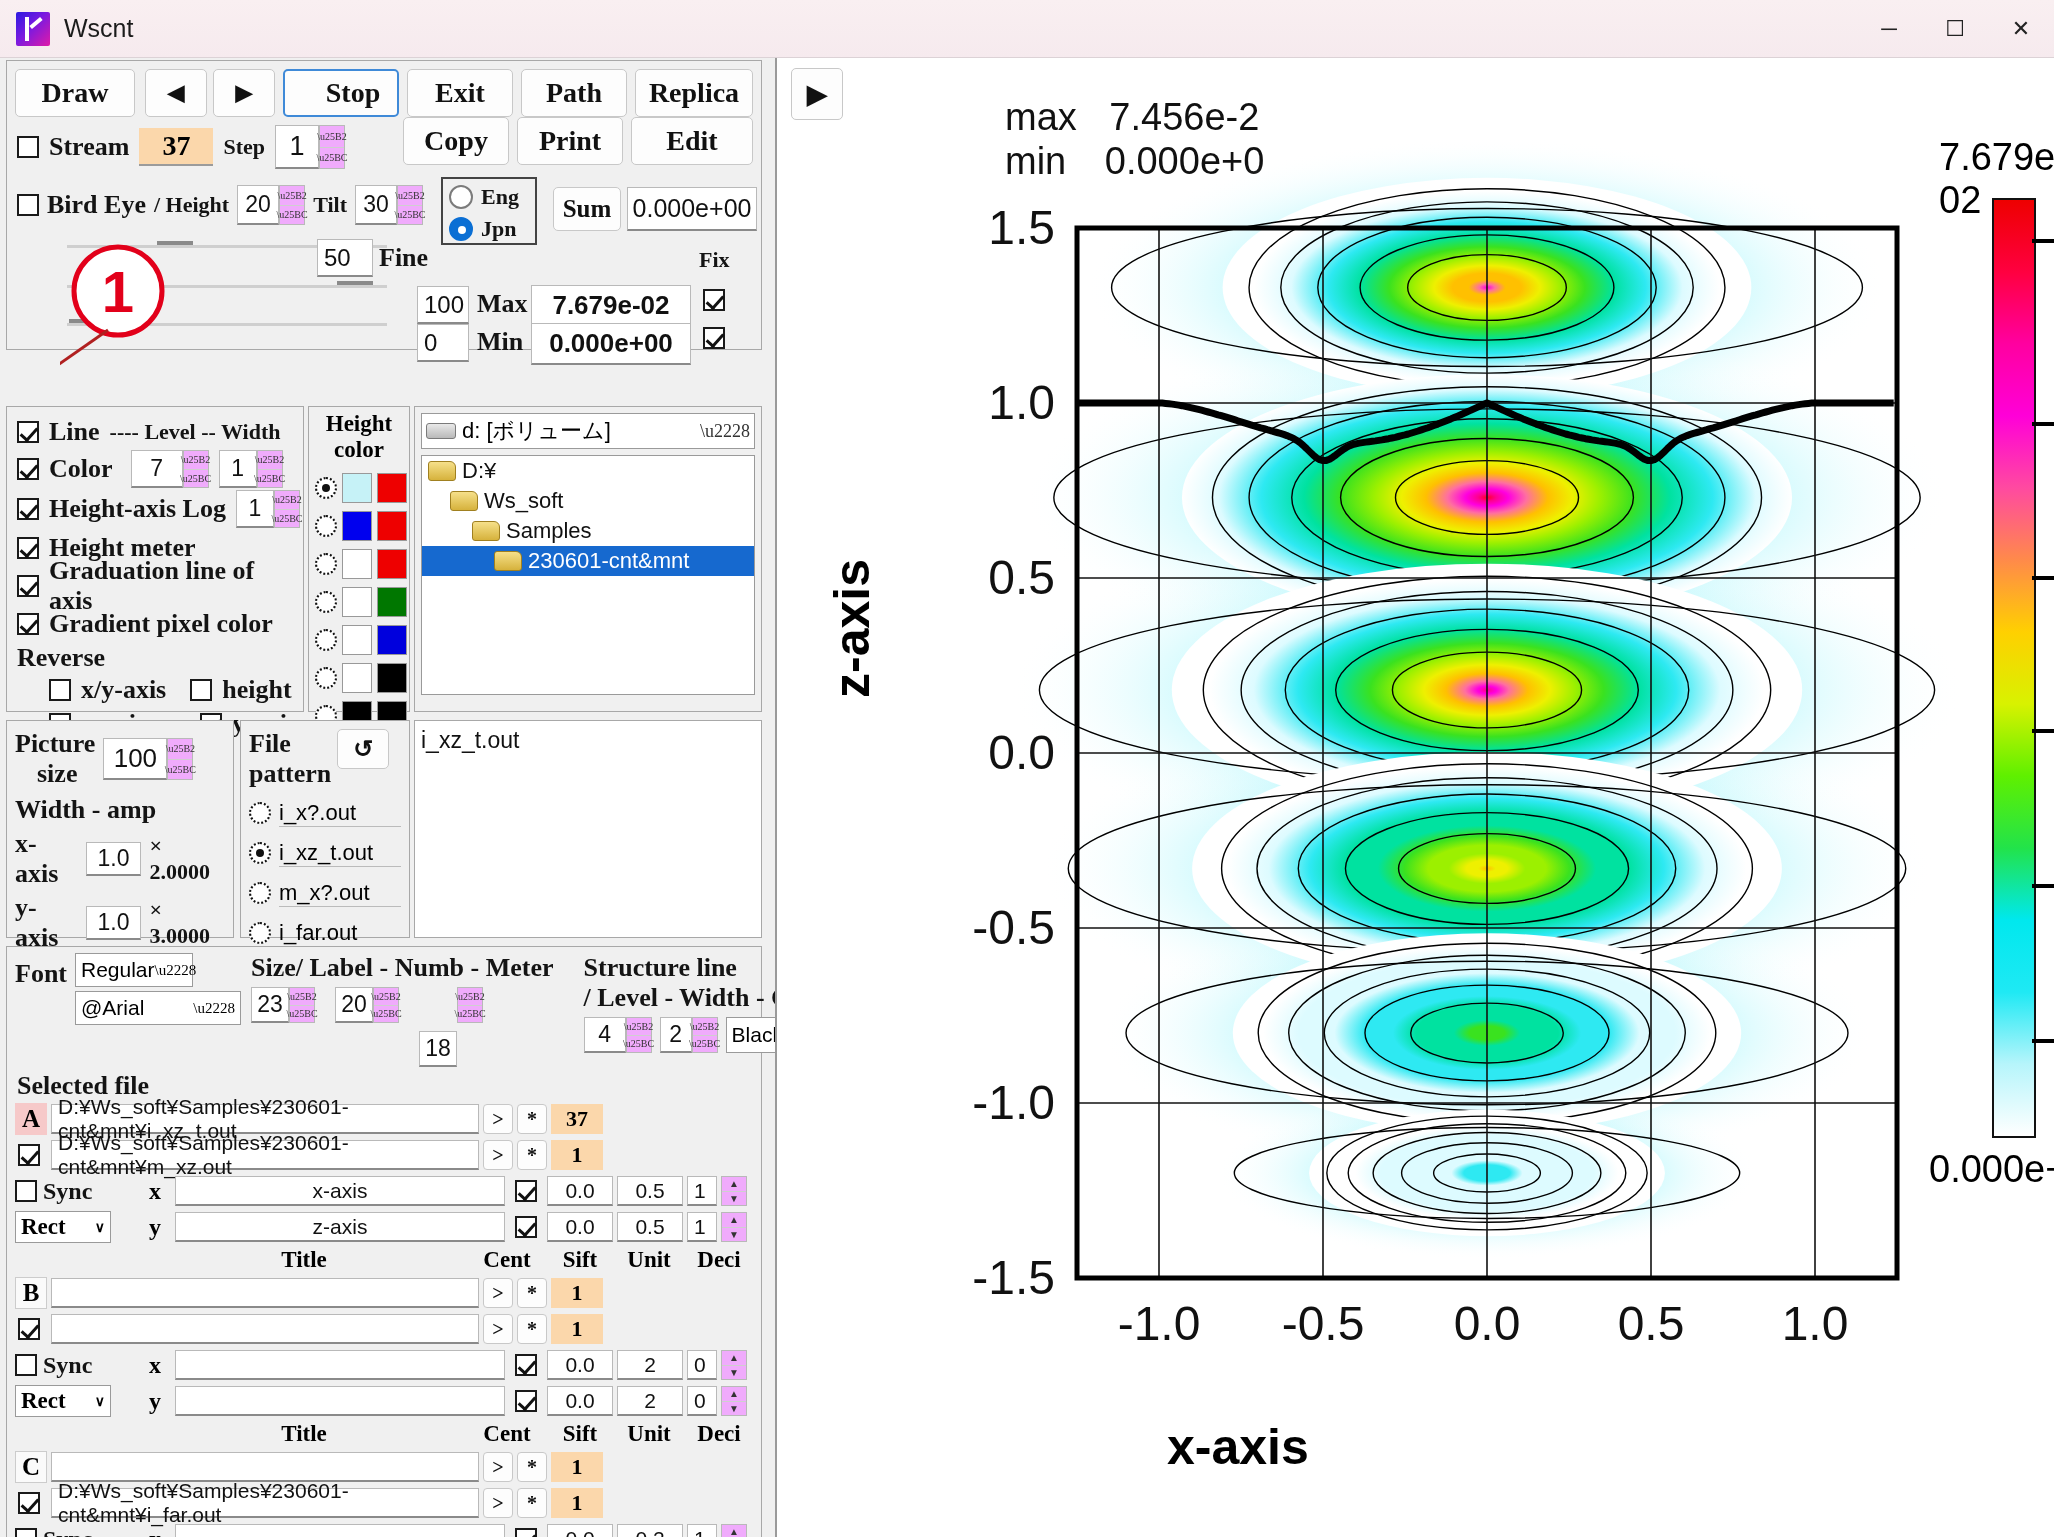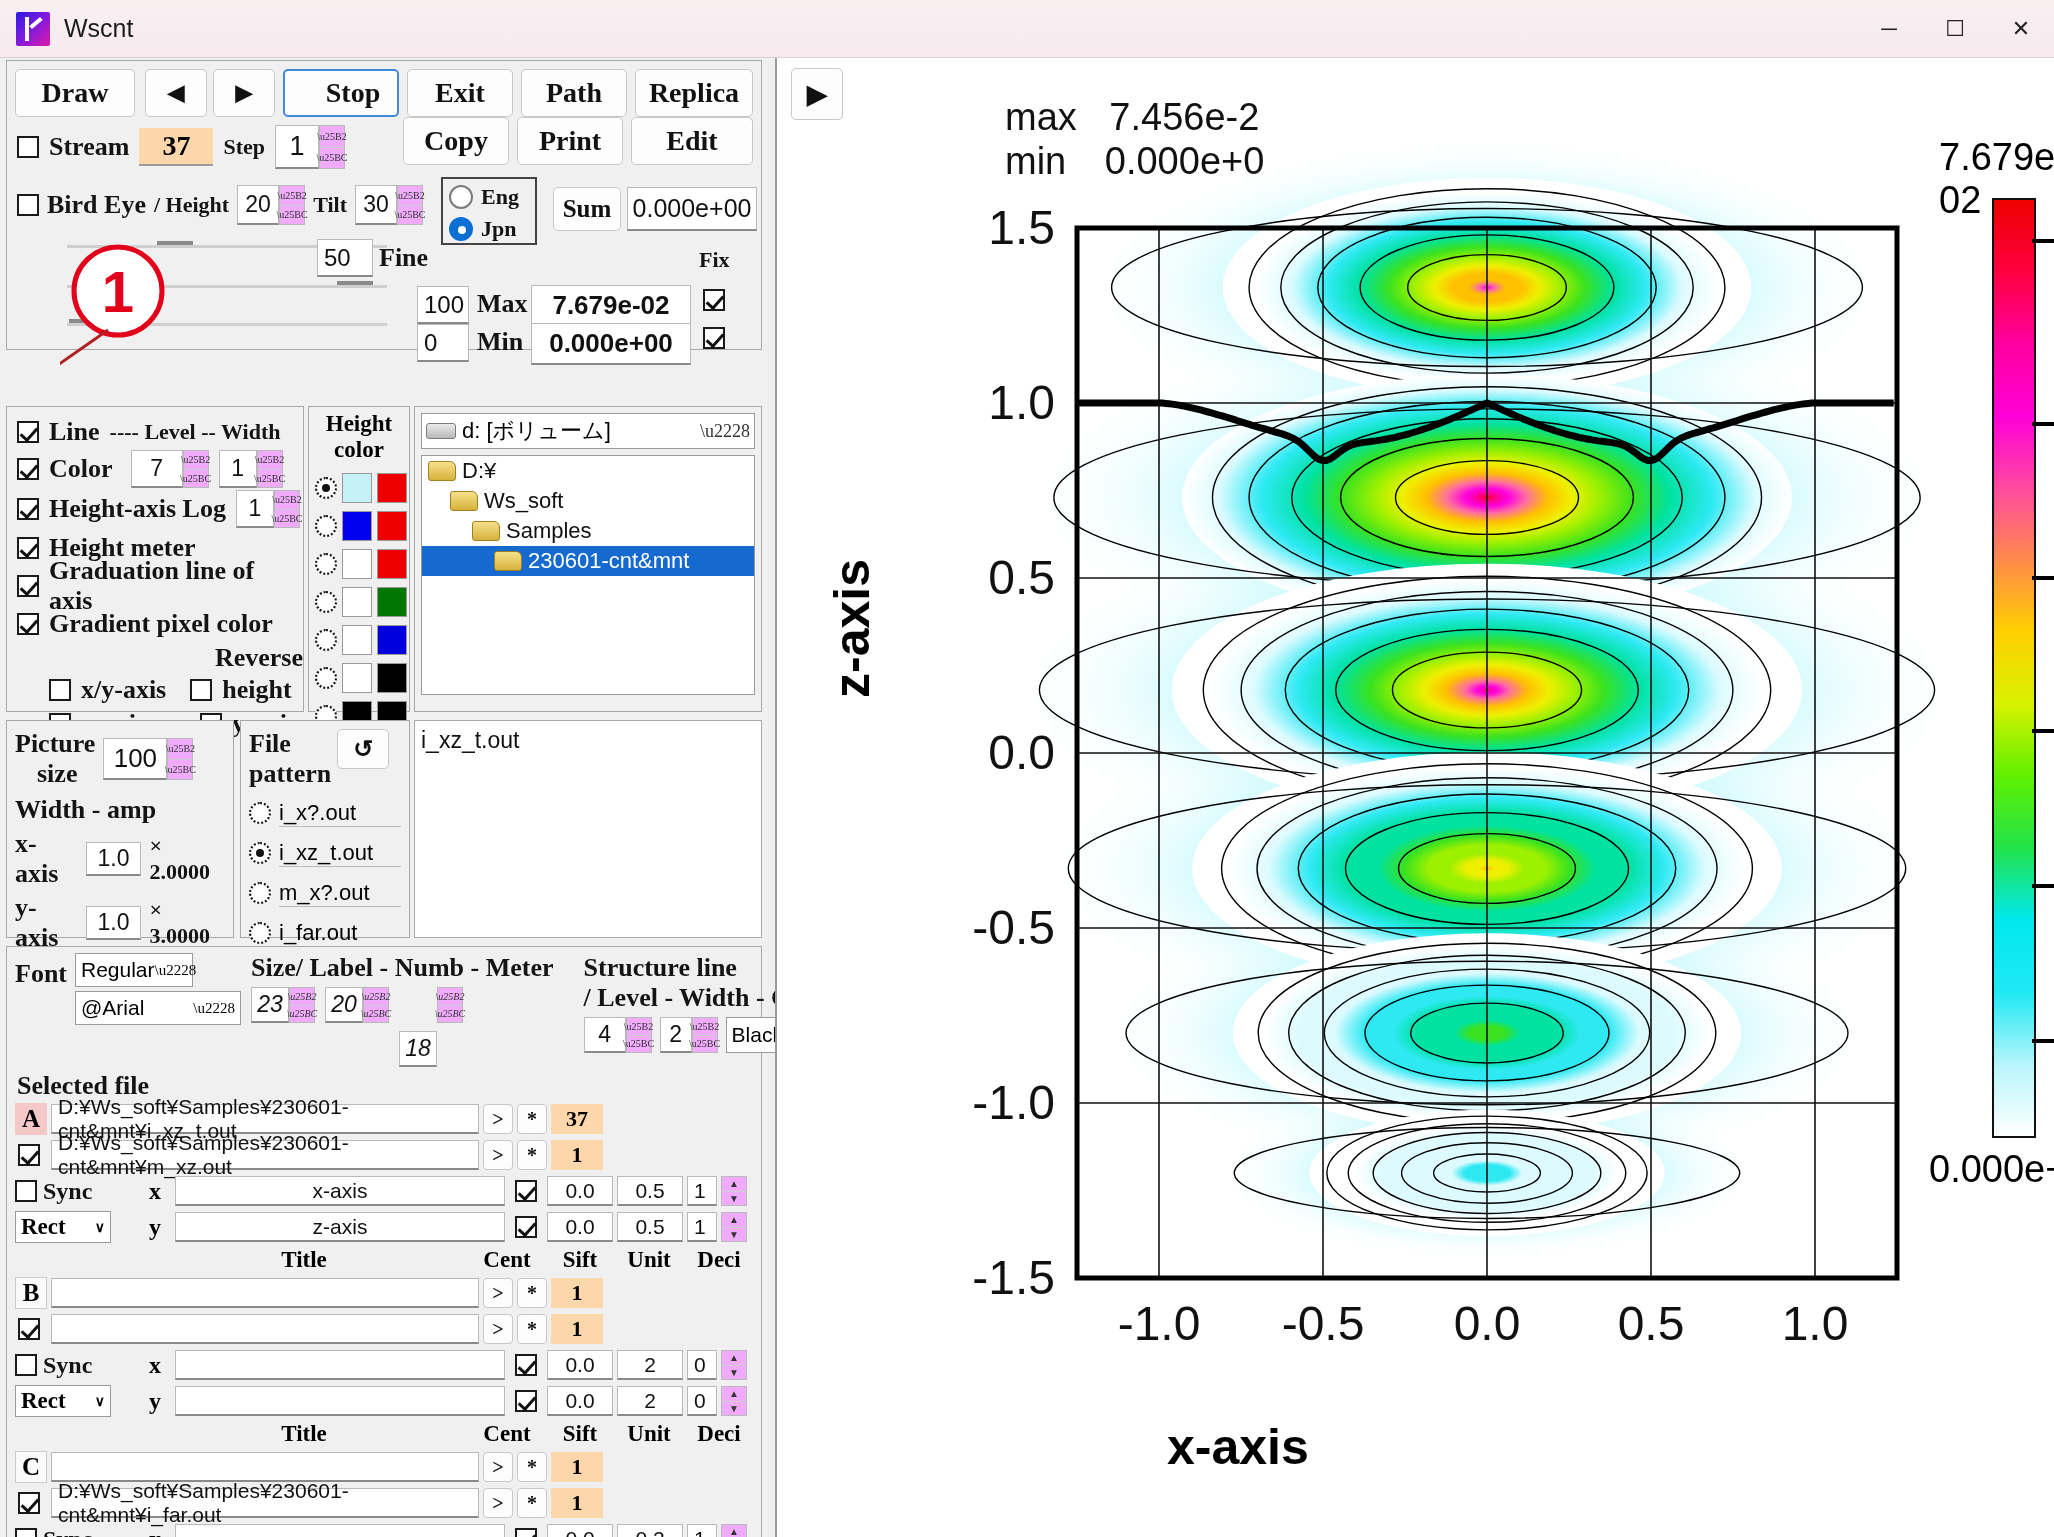--- a/index.html
+++ b/index.html
@@ -233,21 +233,21 @@
       <span class="lbl">Height meter</span>
     </div>
     <div style="display:flex;align-items:center;gap:10px;height:38px;">
       <span class="cb on"></span>
       <span class="lbl">Graduation line of axis</span>
     </div>
     <div style="display:flex;align-items:center;gap:10px;height:38px;">
       <span class="cb on"></span>
       <span class="lbl">Gradient pixel color</span>
     </div>
-    <div style="height:30px;text-align:right;" class="lbl">Reverse</div>
+    <div style="height:30px;" class="lbl">Reverse</div>
     <div style="display:flex;align-items:center;gap:10px;height:34px;padding-left:32px;">
       <span class="cb"></span>
       <span class="lbl">x/y-axis</span>
       <span class="cb" style="margin-left:14px;"></span>
       <span class="lbl">height</span>
     </div>
     <div style="display:flex;align-items:center;gap:10px;height:34px;padding-left:32px;">
       <span class="cb"></span>
       <span class="lbl">x-axis</span>
       <span class="cb on" style="margin-left:44px;"></span>
@@ -397,21 +397,21 @@
           <span style="font-family:'Liberation Sans',sans-serif;font-size:21px;">Regular</span>
           <span style="font-size:15px;">\u2228</span>
         </div>
         <div style="display:flex;align-items:center;justify-content:space-between;width:166px;height:34px;background:#fff;border:1px solid #9a9a9a;padding:0 5px;margin-top:4px;">
           <span style="font-family:'Liberation Sans',sans-serif;font-size:21px;">@Arial</span>
           <span style="font-size:15px;">\u2228</span>
         </div>
       </div>
       <div style="margin-left:2px;">
         <div class="lbl" style="white-space:nowrap;">Size/ Label - Numb - Meter</div>
-        <div style="display:flex;gap:10px;margin-top:4px;font-style:italic;">
+        <div style="display:flex;gap:20px;margin-top:4px;">
           <span style="display:flex;">
                 <span class="tin" style="width:38px;height:36px;">23</span>
                 <span class="spin" style="height:36px;">
                   <div>\u25B2</div>
                   <div>\u25BC</div>
                 </span>
               </span>
           <span style="display:flex;">
                 <span class="tin" style="width:38px;height:36px;">20</span>
                 <span class="spin" style="height:36px;">

